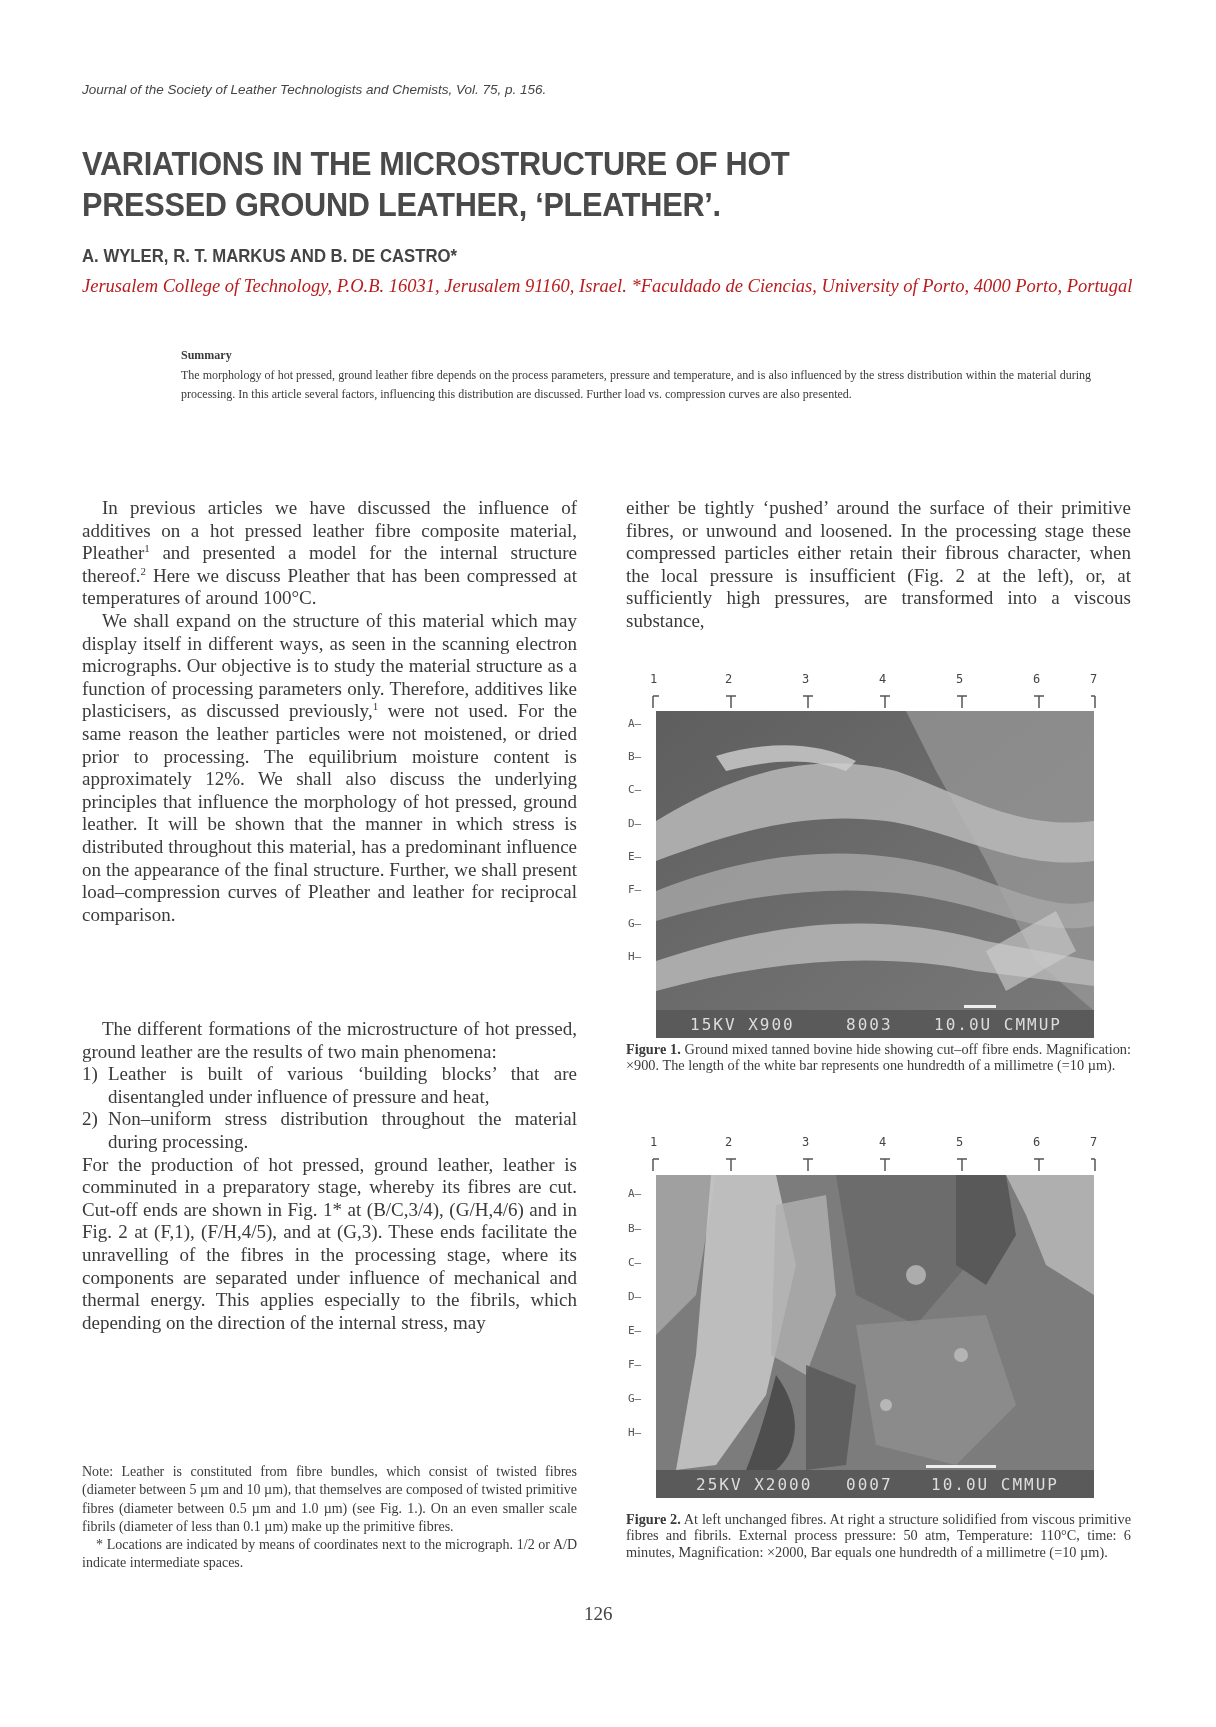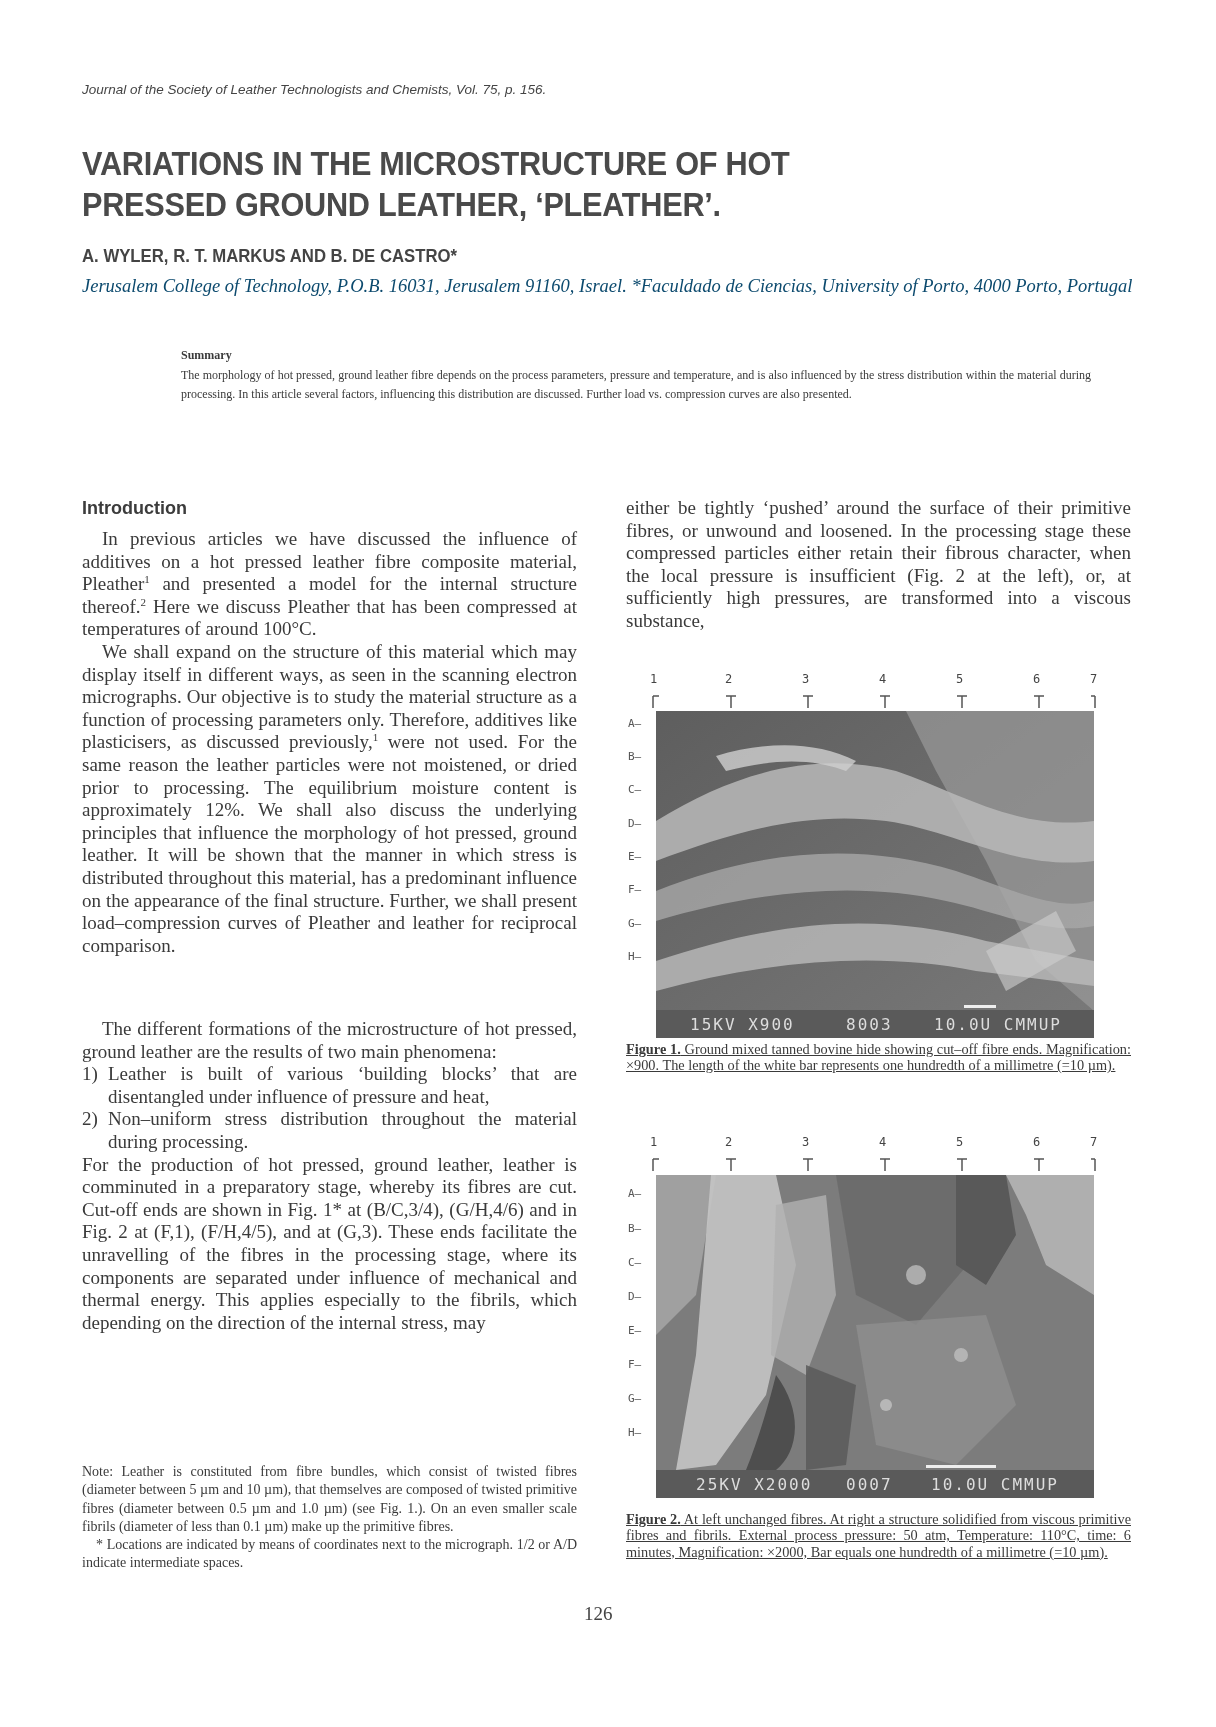--- a/index.html
+++ b/index.html
@@ -1,40 +1,40 @@
 <!DOCTYPE html>
 <html><head>
 <meta charset="utf-8">
 <style>
   html, body { margin: 0; padding: 0; background: #fff; }
   body { width: 1216px; height: 1727px; position: relative; overflow: hidden; color: #3a3a3a; font-family: "Liberation Serif", serif; }
   .abs { position: absolute; }
   .running-head { left: 82px; top: 82px; font-style: italic; font-size: 13.5px; color: #444; font-family: "Liberation Sans", sans-serif; }
   .title { left: 82px; top: 143px; width: 1000px; font-family: "Liberation Sans", sans-serif; font-weight: bold; font-size: 33px; line-height: 41px; color: #4a4a4a; letter-spacing: -0.3px; transform: scaleX(0.93); transform-origin: left top; }
   .authors { left: 82px; top: 246px; font-family: "Liberation Sans", sans-serif; font-weight: bold; font-size: 18px; color: #444; transform: scaleX(0.93); transform-origin: left top; }
-  .affil { left: 82px; top: 274px; width: 1080px; font-style: italic; font-size: 18.5px; line-height: 25px; color: #0c4a6e; }
+  .affil { left: 82px; top: 274px; width: 1080px; font-style: italic; font-size: 18.5px; line-height: 25px; color: #b91c1c; }
   .summary { left: 181px; top: 346px; width: 910px; font-size: 12px; line-height: 19.5px; text-align: justify; }
   .summary .label { font-weight: bold; display: block; }
   .col { font-size: 19px; line-height: 22.6px; text-align: justify; }
   .col p { margin: 0; text-indent: 20px; }
   .col p.noindent { text-indent: 0; }
   .h2 { font-family: "Liberation Sans", sans-serif; font-weight: bold; font-size: 18px; line-height: 22px; color: #3c3c3c; }
   .list-item { display: flex; }
   .list-item .num { width: 26px; flex: none; }
   .list-item .txt { flex: 1; }
   .note { font-size: 14px; line-height: 18.3px; text-align: justify; }
   .note p { margin: 0; }
   .figure { position: absolute; }
   .coords-top { position: absolute; font-family: "DejaVu Sans Mono", monospace; font-size: 12px; color: #444; }
   .coord-label { position: absolute; font-family: "DejaVu Sans Mono", monospace; font-size: 11px; color: #555; }
   .micrograph { position: absolute; overflow: hidden; }
   .sem-bar { position: absolute; left: 0; right: 0; bottom: 0; height: 28px; background: #5a5a5a; font-family: "DejaVu Sans Mono", monospace; color: #ddd; font-size: 16px; letter-spacing: 2px; }
   .sem-bar span { position: absolute; top: 5px; }
   .scalebar { position: absolute; height: 3px; background: #eee; }
-  .caption { font-size: 14.3px; line-height: 16.3px; text-align: justify; color: #3a3a3a; text-decoration: underline; }
+  .caption { font-size: 14.3px; line-height: 16.3px; text-align: justify; color: #3a3a3a; }
   .caption b { font-weight: bold; }
   .page-num { left: 584px; top: 1603px; font-size: 19px; color: #444; }
   sup { font-size: 11px; line-height: 0; }
 </style>
 </head>
 <body>
 
 <div class="abs running-head">Journal of the Society of Leather Technologists and Chemists, Vol. 75, p. 156.</div>
 
 <div class="abs title">
@@ -44,21 +44,20 @@
 
 <div class="abs authors">A. WYLER, R. T. MARKUS AND B. DE CASTRO*</div>
 <div class="abs affil">Jerusalem College of Technology, P.O.B. 16031, Jerusalem 91160, Israel. *Faculdado de Ciencias, University of Porto, 4000 Porto, Portugal</div>
 
 <div class="abs summary">
   <span class="label">Summary</span>
   <span>The morphology of hot pressed, ground leather fibre depends on the process parameters, pressure and temperature, and is also influenced by the stress distribution within the material during processing. In this article several factors, influencing this distribution are discussed. Further load vs. compression curves are also presented.</span>
 </div>
 
 <div class="abs col" style="left:82px; top:497px; width:495px;">
-  <div class="h2" style="margin-bottom:9px;">Introduction</div>
   <p><span>In previous articles we have discussed the influence of additives on a hot pressed leather fibre composite material, Pleather</span><sup>1</sup><span> and presented a model for the internal structure thereof.</span><sup>2</sup><span> Here we discuss Pleather that has been compressed at temperatures of around 100°C.</span></p>
   <p><span>We shall expand on the structure of this material which may display itself in different ways, as seen in the scanning electron micrographs. Our objective is to study the material structure as a function of processing parameters only. Therefore, additives like plasticisers, as discussed previously,</span><sup>1</sup><span> were not used. For the same reason the leather particles were not moistened, or dried prior to processing. The equilibrium moisture content is approximately 12%. We shall also discuss the underlying principles that influence the morphology of hot pressed, ground leather. It will be shown that the manner in which stress is distributed throughout this material, has a predominant influence on the appearance of the final structure. Further, we shall present load–compression curves of Pleather and leather for reciprocal comparison.</span></p>
 </div>
 
 <div class="abs col" style="left:82px; top:1018px; width:495px;">
   <p>The different formations of the microstructure of hot pressed, ground leather are the results of two main phenomena:</p>
   <div class="list-item">
     <span class="num">1)</span>
     <span class="txt">Leather is built of various ‘building blocks’ that are disentangled under influence of pressure and heat,</span>
   </div>

